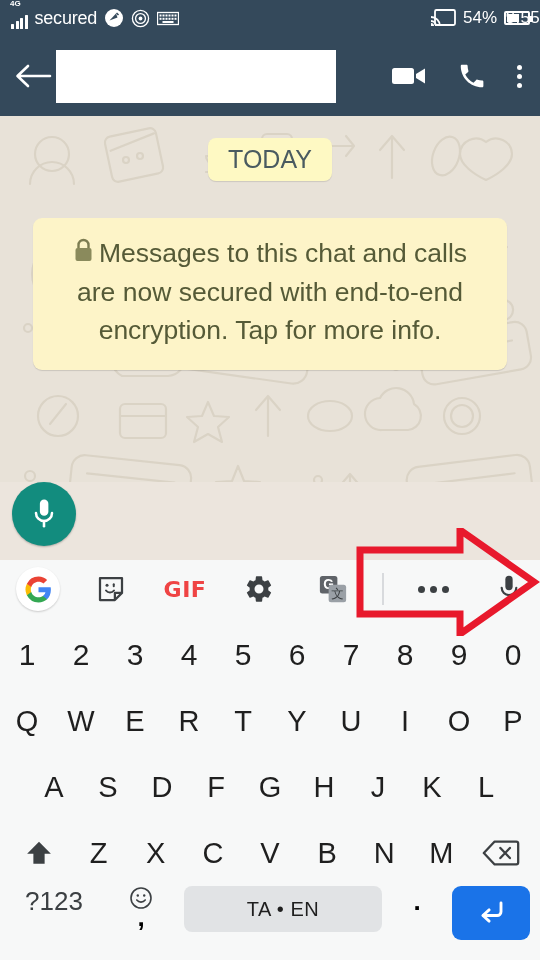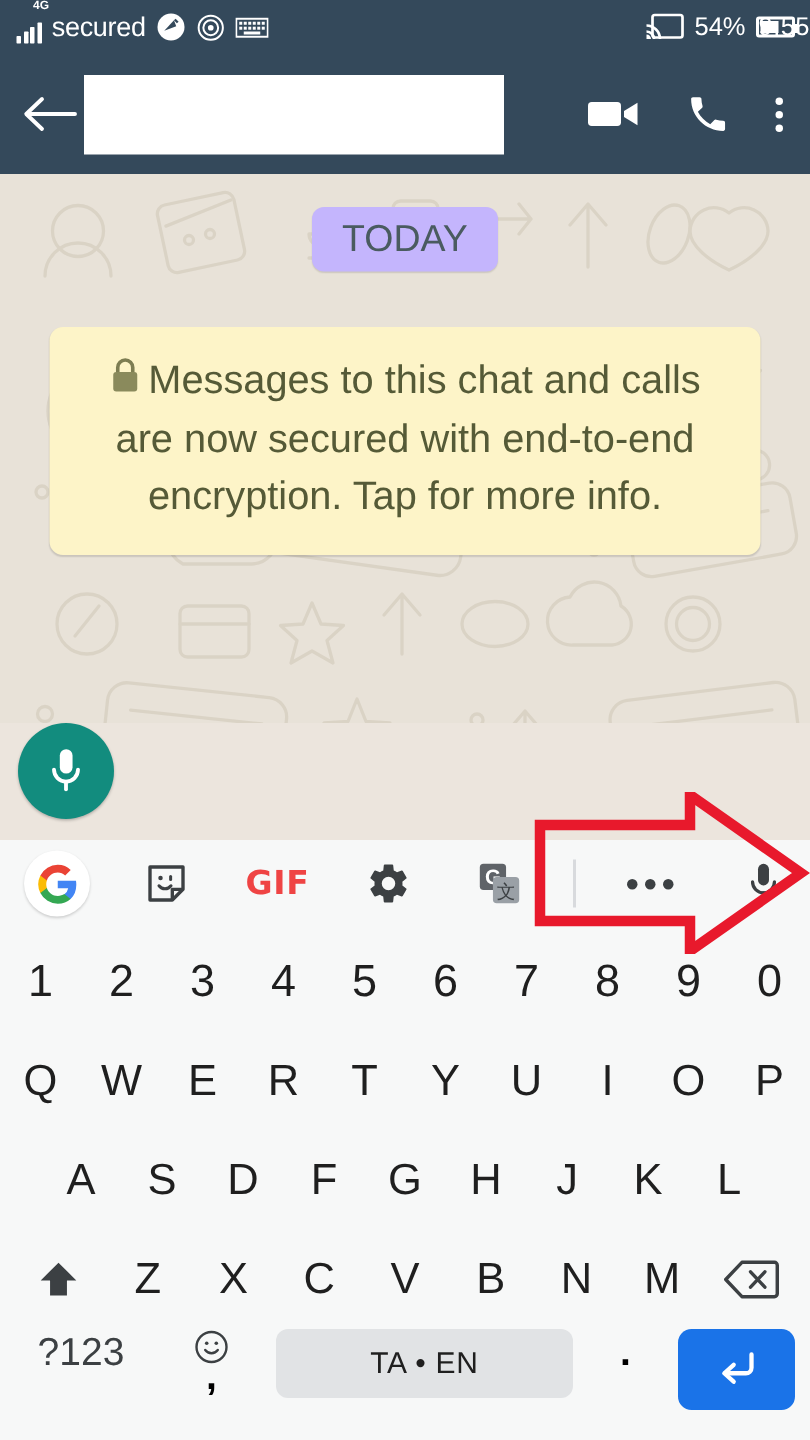--- a/index.html
+++ b/index.html
@@ -24,21 +24,21 @@
     font-size:17px; letter-spacing:.3px; pointer-events:none;
   }
   .sb-right { margin-left:auto; display:flex; align-items:center; gap:7px; position:relative; z-index:2; }
   .carrier { font-size:18px; letter-spacing:-.2px; }
   .sig { display:flex; align-items:flex-end; gap:1.5px; height:15px; position:relative; padding-left:1px;}
   .sig i { display:block; width:3px; background:#fff; border-radius:.5px; }
   .sig i:nth-child(1){height:5px}
   .sig i:nth-child(2){height:8px}
   .sig i:nth-child(3){height:11px}
   .sig i:nth-child(4){height:14px}
-  .g4 { position:absolute; top:-8px; left:12px; font-size:8px; font-weight:bold; }
+  .g4 { position:absolute; top:-8px; left:0; font-size:8px; font-weight:bold; }
   .sig-wrap{ position:relative; padding-top:7px;}
   .batt { width:26px; height:14px; border:2px solid #fff; border-radius:2px; position:relative; }
   .batt::after { content:""; position:absolute; right:-5px; top:3px; width:3px; height:6px; background:#fff; border-radius:0 1px 1px 0;}
   .batt span { position:absolute; left:1px; top:1px; bottom:1px; width:55%; background:#fff; }
   .pct { font-size:17px; }
 
   
   .app-bar {
     height:80px; background:#34495b; display:flex; align-items:center;
     padding:0 14px; flex:0 0 80px; color:#fff;
@@ -49,21 +49,21 @@
   .dots-v i { width:5px; height:5px; background:#fff; border-radius:50%; display:block;}
 
   
   .chat {
     flex:1 1 auto; position:relative; overflow:hidden;
     background:#e8e2d8;
   }
   .doodles { position:absolute; inset:0; opacity:.55; }
   .day-chip {
     margin:22px auto 0; width:max-content;
-    background:#c4b5fd; color:#4a5b60;
+    background:#fef9c3; color:#4a5b60;
     font-size:25px; padding:7px 20px; border-radius:8px;
     box-shadow:0 1px 1px rgba(0,0,0,.12);
     position:relative; z-index:2;
   }
   .enc-bubble {
     position:relative; z-index:2;
     margin:37px 33px 0; background:#fdf4c8; color:#54601f;
     border-radius:9px; padding:17px 22px 20px;
     box-shadow:0 1px 1px rgba(0,0,0,.13);
     text-align:center; font-size:26.5px; line-height:1.43; color:#555a37;

